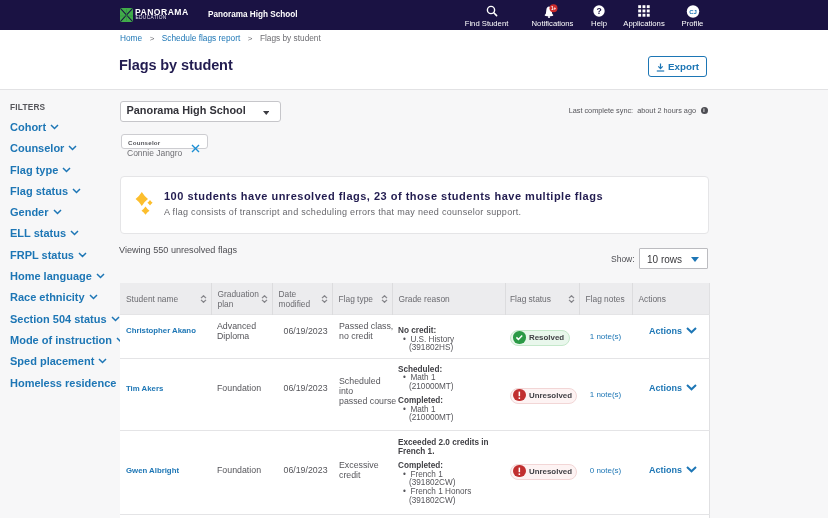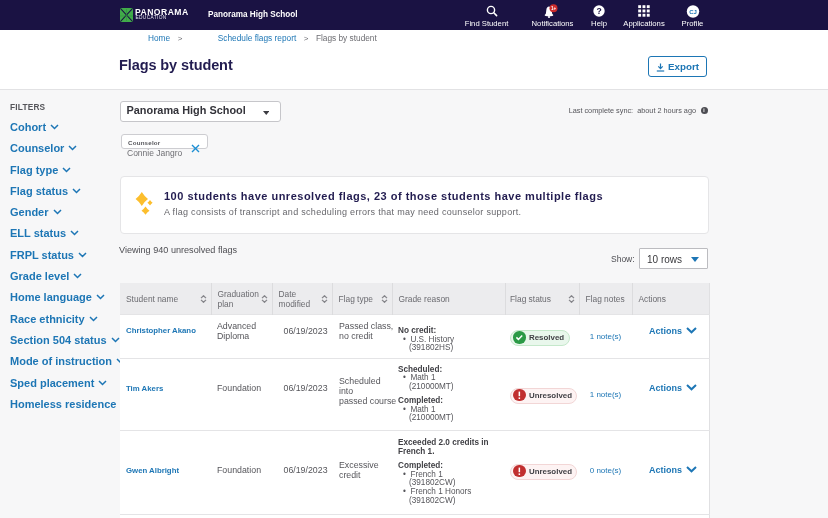--- a/index.html
+++ b/index.html
@@ -11,21 +11,21 @@
 #logo-sq { position:absolute; left:120px; top:8px; width:12.6px; height:13.5px; background:#3fae49; border-radius:2px; overflow:hidden; }
 #brand1 { position:absolute; left:135px; top:7.2px; font-size:8.6px; font-weight:bold; color:#fff; letter-spacing:0.45px; }
 #brand2 { position:absolute; left:135.5px; top:15.1px; font-size:4.8px; color:#e8e8f0; letter-spacing:0.35px; }
 #schoolname { position:absolute; left:208px; top:10.3px; font-size:8.2px; font-weight:bold; color:#fff; }
 .navlabel { position:absolute; top:18.5px; font-size:7.7px; color:#fff; text-align:center; transform:translateX(-50%); white-space:nowrap; }
 .navicon { position:absolute; top:4px; transform:translateX(-50%); }
 
 
 #header { position:absolute; left:0; top:30px; width:828px; height:60px; background:#fff; border-bottom:1px solid #e2e2e4; }
 #crumbs { position:absolute; left:120px; top:3px; font-size:8.3px; color:#6d6d72; }
-#crumbs a { color:#1d76b5; text-decoration:none;margin-left:28px; }
+#crumbs a { color:#1d76b5; text-decoration:none; }
 #crumbs .sep { color:#6d6d72; padding:0 7.5px; font-size:8px; }
 #h1 { position:absolute; left:119px; top:27px; font-size:14.5px; font-weight:bold; color:#221c50; letter-spacing:-0.1px; }
 #exportbtn { position:absolute; left:648px; top:26px; width:59px; height:21px; background:#fff; border:1px solid #1d76b5; border-radius:3px; color:#1d76b5; font-size:9.8px; font-weight:bold; text-align:center; line-height:19px; }
 
 
 #filters-h { position:absolute; left:10px; top:101.5px; font-size:8.3px; font-weight:bold; color:#55555a; letter-spacing:0.2px; }
 #fitems { position:absolute; left:10px; top:116px; }
 .fitem { height:21.3px; line-height:21.3px; font-size:11px; font-weight:bold; color:#1d76b5; white-space:nowrap; }
 .fchev { display:inline-block; margin-left:4px; vertical-align:1px; }
 
@@ -164,23 +164,20 @@
         </svg></span></div>
   <div class="fitem">Gender<span class="fchev"><svg width="9" height="6" viewBox="0 0 9 6">
           <path d="M1,1 L4.5,4.5 L8,1" fill="none" stroke="#1d76b5" stroke-width="1.5"></path>
         </svg></span></div>
   <div class="fitem">ELL status<span class="fchev"><svg width="9" height="6" viewBox="0 0 9 6">
           <path d="M1,1 L4.5,4.5 L8,1" fill="none" stroke="#1d76b5" stroke-width="1.5"></path>
         </svg></span></div>
   <div class="fitem">FRPL status<span class="fchev"><svg width="9" height="6" viewBox="0 0 9 6">
           <path d="M1,1 L4.5,4.5 L8,1" fill="none" stroke="#1d76b5" stroke-width="1.5"></path>
         </svg></span></div>
-  <div class="fitem">Grade level<span class="fchev"><svg width="9" height="6" viewBox="0 0 9 6">
-          <path d="M1,1 L4.5,4.5 L8,1" fill="none" stroke="#1d76b5" stroke-width="1.5"></path>
-        </svg></span></div>
   <div class="fitem">Home language<span class="fchev"><svg width="9" height="6" viewBox="0 0 9 6">
           <path d="M1,1 L4.5,4.5 L8,1" fill="none" stroke="#1d76b5" stroke-width="1.5"></path>
         </svg></span></div>
   <div class="fitem">Race ethnicity<span class="fchev"><svg width="9" height="6" viewBox="0 0 9 6">
           <path d="M1,1 L4.5,4.5 L8,1" fill="none" stroke="#1d76b5" stroke-width="1.5"></path>
         </svg></span></div>
   <div class="fitem">Section 504 status<span class="fchev"><svg width="9" height="6" viewBox="0 0 9 6">
           <path d="M1,1 L4.5,4.5 L8,1" fill="none" stroke="#1d76b5" stroke-width="1.5"></path>
         </svg></span></div>
   <div class="fitem">Mode of instruction<span class="fchev"><svg width="9" height="6" viewBox="0 0 9 6">
@@ -214,21 +211,21 @@
 <div id="alert">
   <svg style="position:absolute; left:10px; top:8px;" width="28" height="30" viewBox="0 0 28 30">
       <path d="M10.8,7.1 Q13.280000000000001,11.24 17.0,14.0 Q13.280000000000001,16.76 10.8,20.9 Q8.32,16.76 4.6000000000000005,14.0 Q8.32,11.24 10.8,7.1 Z" fill="#fcbe2d"></path>
       <path d="M19.0,15.100000000000001 Q20.04,16.72 21.6,17.8 Q20.04,18.880000000000003 19.0,20.5 Q17.96,18.880000000000003 16.4,17.8 Q17.96,16.72 19.0,15.100000000000001 Z" fill="#fcbe2d"></path>
       <path d="M14.5,21.6 Q16.1,24.06 18.5,25.7 Q16.1,27.34 14.5,29.799999999999997 Q12.9,27.34 10.5,25.7 Q12.9,24.06 14.5,21.6 Z" fill="#fcbe2d"></path>
     </svg>
   <div class="t1">100 students have unresolved flags, 23 of those students have multiple flags</div>
   <div class="t2">A flag consists of transcript and scheduling errors that may need counselor support.</div>
 </div>
 
-<div id="viewing">Viewing 940 unresolved flags</div>
+<div id="viewing">Viewing 550 unresolved flags</div>
 <div id="showlbl">Show:</div>
 <div id="sel2">
     <span>10 rows</span>
   <svg style="position:absolute; right:8px; top:8px;" width="8" height="5" viewBox="0 0 8 5">
       <path d="M0,0 L8,0 L4,5 Z" fill="#1d76b5"></path>
     </svg>
 </div>
 
 <table id="tbl">
   <colgroup>

